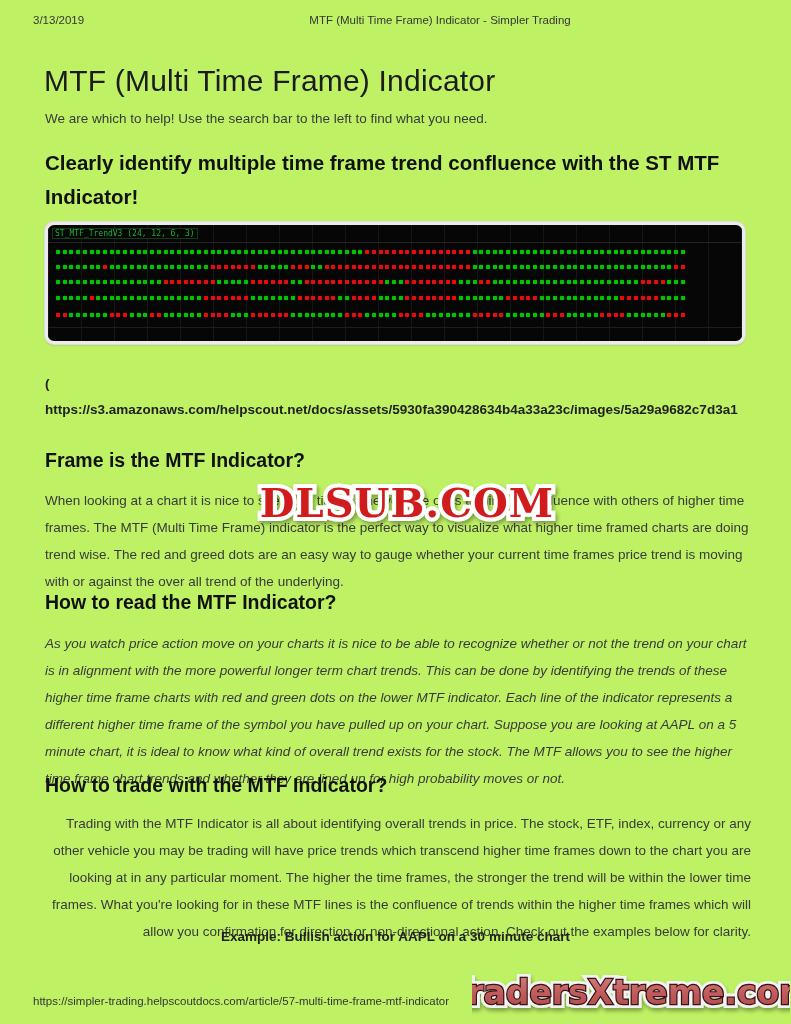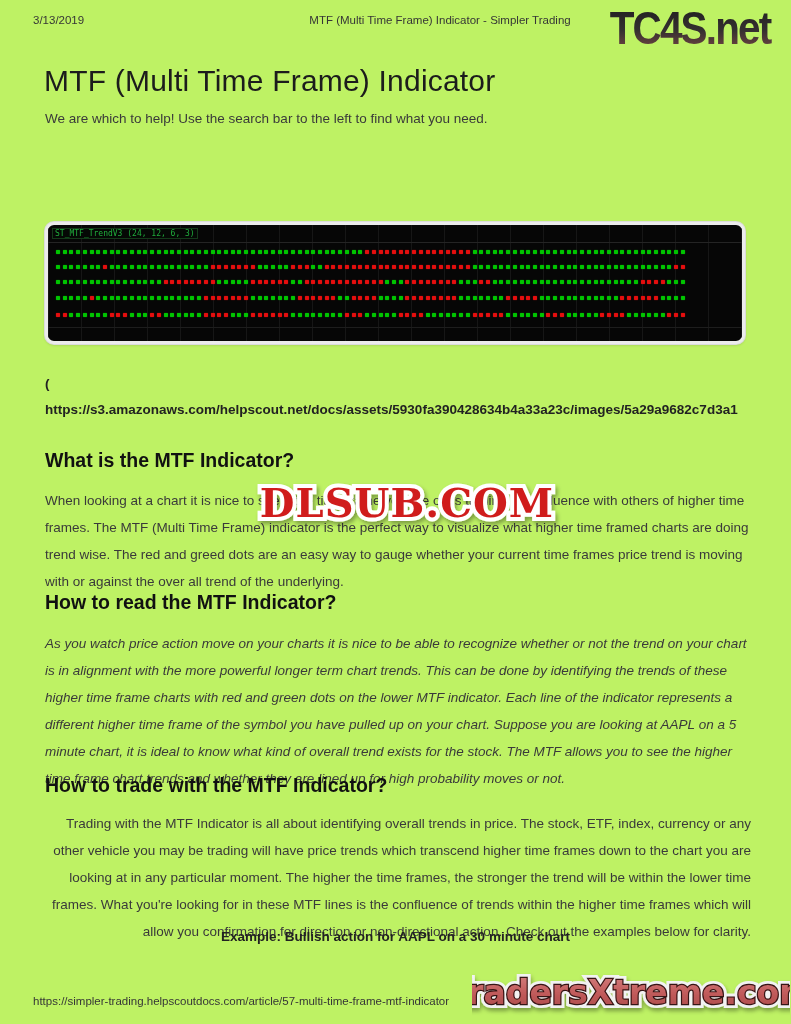--- a/index.html
+++ b/index.html
@@ -50,35 +50,24 @@
   .watermark{position:absolute;left:252px;top:472px;pointer-events:none;}
 </style>
 </head>
 <body>
 
 <div class="page">
 
   <div class="print-date">3/13/2019</div>
   <div class="print-title">MTF (Multi Time Frame) Indicator - Simpler Trading</div>
 
-  <div class="tc4s-logo">
-    <svg width="195" height="52" viewBox="0 0 195 52">
-      <defs>
-        <linearGradient id="tc4s-grad" x1="0" y1="0" x2="0" y2="1">
-          <stop offset="0" stop-color="#1e1e1e"></stop>
-          <stop offset="0.55" stop-color="#353030"></stop>
-          <stop offset="1" stop-color="#7d4a46"></stop>
-        </linearGradient>
-      </defs>
-      <text x="97" y="40" text-anchor="middle" font-family="Liberation Sans, sans-serif" font-weight="bold" font-size="44" letter-spacing="-2" fill="url(#tc4s-grad)" transform="translate(97 0) scale(0.92 1.05) translate(-97 0)">TC4S.net</text>
-    </svg>
-  </div>
 
   <div class="h1">MTF (Multi Time Frame) Indicator</div>
   <div class="intro">We are which to help! Use the search bar to the left to find what you need.</div>
+  <div class="headline">Clearly identify multiple time frame trend confluence with the ST MTF Indicator!</div>
 
   <div class="chart-frame">
     <div class="chart-grid"></div>
     <div class="chart-axis"></div>
     <div class="chart-label-bar">
       <span class="chart-label">ST_MTF_TrendV3 (24, 12, 6, 3)</span>
     </div>
     <div class="dots-area">
         <div class="dot-row" style="top: 25px;">
           <span class="dot" style="background: rgb(0, 196, 0); box-shadow: rgb(0, 196, 0) 0px 0px 1px;"></span>
@@ -561,21 +550,21 @@
           <span class="dot" style="background: rgb(228, 14, 14); box-shadow: rgb(228, 14, 14) 0px 0px 1px;"></span>
         </div>
       </div>
   </div>
 
   <div class="source">
     <div>(</div>
     <div>https://s3.amazonaws.com/helpscout.net/docs/assets/5930fa390428634b4a33a23c/images/5a29a9682c7d3a1</div>
   </div>
 
-  <div class="sec-h h-what">What is the MTF Indicator?</div>
+  <div class="sec-h h-what">Frame is the MTF Indicator?</div>
   <div class="sec-b b-what">When looking at a chart it is nice to see if the time frame you are on is trading in confluence with others of higher time frames. The MTF (Multi Time Frame) indicator is the perfect way to visualize what higher time framed charts are doing trend wise. The red and greed dots are an easy way to gauge whether your current time frames price trend is moving with or against the over all trend of the underlying.</div>
 
   <div class="sec-h h-read">How to read the MTF Indicator?</div>
   <div class="sec-b b-read">As you watch price action move on your charts it is nice to be able to recognize whether or not the trend on your chart is in alignment with the more powerful longer term chart trends. This can be done by identifying the trends of these higher time frame charts with red and green dots on the lower MTF indicator. Each line of the indicator represents a different higher time frame of the symbol you have pulled up on your chart. Suppose you are looking at AAPL on a 5 minute chart, it is ideal to know what kind of overall trend exists for the stock. The MTF allows you to see the higher time frame chart trends and whether they are lined up for high probability moves or not.</div>
 
   <div class="sec-h h-trade">How to trade with the MTF Indicator?</div>
   <div class="sec-b b-trade">Trading with the MTF Indicator is all about identifying overall trends in price. The stock, ETF, index, currency or any other vehicle you may be trading will have price trends which transcend higher time frames down to the chart you are looking at in any particular moment. The higher the time frames, the stronger the trend will be within the lower time frames. What you're looking for in these MTF lines is the confluence of trends within the higher time frames which will allow you confirmation for direction or non-directional action. Check out the examples below for clarity.</div>
 
   <div class="example">Example: Bullish action for AAPL on a 30 minute chart</div>
 

